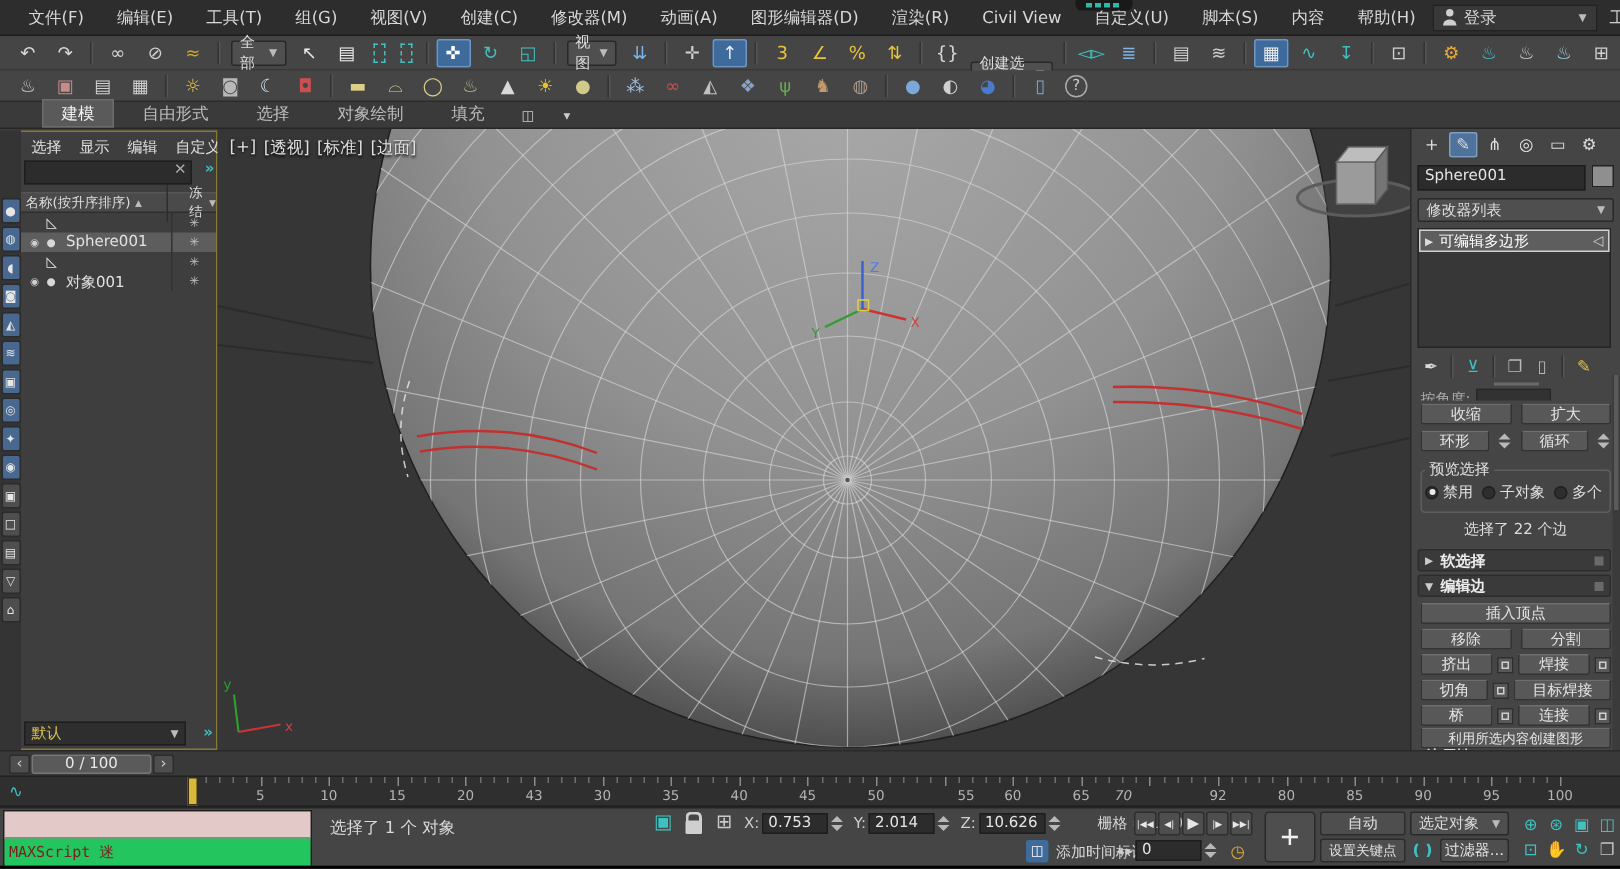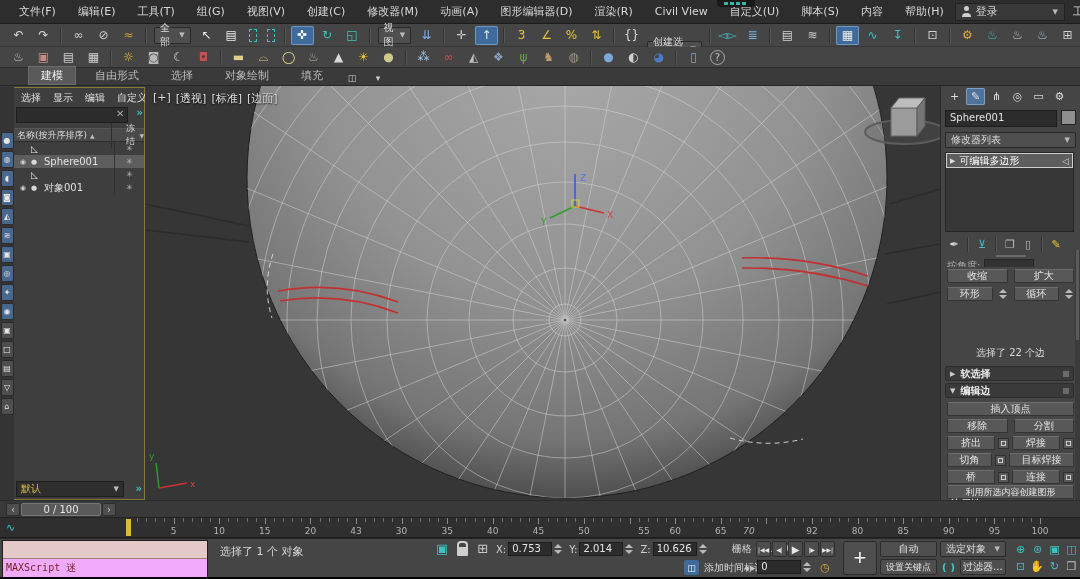--- a/index.html
+++ b/index.html
@@ -128,21 +128,21 @@
 .tick{position:absolute;top:0;width:1px;height:4px;background:#6e6e6e}
 .tick.major{height:6px;background:#8a8a8a}
 .tlabel{position:absolute;bottom:1px;transform:translateX(-50%);font-size:9px;color:#b4b4b4}
 .playhead{position:absolute;top:0;bottom:0;width:7px;background:#d8b93a;border:1px solid #3a3212}
 
 
 #statusbar{position:absolute;top:538px;left:0;right:0;height:39px;background:#454545;border-top:1px solid #262626}
 .msbox{position:absolute;left:2px;top:1px;width:206px;height:37px;border:1px solid #1f1f1f}
 .msrow{height:18px}
 .msrow.pink{background:#e4c9c9;border-bottom:1px solid #9a8080}
-.msrow.white{background:#f0abfc;color:#7a1f1f;font-family:"DejaVu Sans Mono","Liberation Mono",monospace;font-size:10px;padding:2px 3px;white-space:nowrap;overflow:hidden}
+.msrow.white{background:#22c55e;color:#7a1f1f;font-family:"DejaVu Sans Mono","Liberation Mono",monospace;font-size:10px;padding:2px 3px;white-space:nowrap;overflow:hidden}
 .selstat{position:absolute;left:220px;top:5px;color:#dadada;font-size:11px}
 .sb-icons{position:absolute;left:436px;top:2px;display:flex;gap:9px;align-items:center}
 .sb-icons .i{font-size:13px}
 .lock{width:11px;height:9px;background:#cfcfcf;border-radius:1px;position:relative;margin-top:5px}
 .lock::before{content:"";position:absolute;width:7px;height:7px;border:2px solid #cfcfcf;border-bottom:none;border-radius:4px 4px 0 0;left:0px;top:-6px}
 .coords{position:absolute;left:492px;top:3px;display:flex;align-items:center;gap:2px}
 .clab{color:#cfcfcf;font-size:10px;margin-left:4px}
 .cw{width:44px;height:14px;font-size:10px;padding:0 3px}
 .grid-label{margin-left:22px;color:#d4d4d4;font-size:10px;white-space:nowrap}
 .timetag{position:absolute;left:684px;top:21px;display:flex;align-items:center;gap:5px}
@@ -537,20 +537,37 @@
       <span class="spin">
           <i class="up"></i>
           <i class="dn"></i>
         </span>
       <button class="pbtn">循环</button>
       <span class="spin">
           <i class="up"></i>
           <i class="dn"></i>
         </span>
     </div>
+    <fieldset class="cp-group">
+      <legend>预览选择</legend>
+      <div class="radios">
+        <span class="radio sel">
+            <span class="dot"></span>
+            <span>禁用</span>
+          </span>
+        <span class="radio">
+            <span class="dot"></span>
+            <span>子对象</span>
+          </span>
+        <span class="radio">
+            <span class="dot"></span>
+            <span>多个</span>
+          </span>
+      </div>
+    </fieldset>
     <div class="cp-info">选择了 22 个边</div>
 
     <div class="rollout" style="top:280px">
       <span class="tri8">▶</span>
       <span>软选择</span>
       <span class="rbox"></span>
     </div>
     <div class="rollout" style="top:297px">
       <span class="tri8">▼</span>
       <span>编辑边</span>

